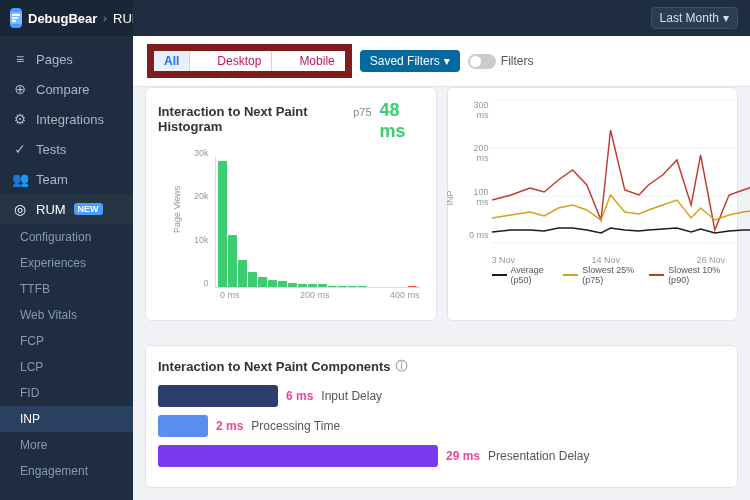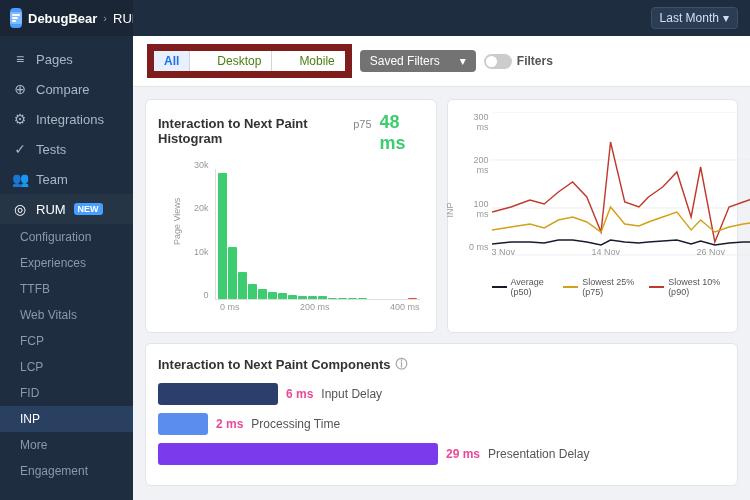--- a/index.html
+++ b/index.html
@@ -97,30 +97,30 @@
       display: flex;
       align-items: center;
       gap: 8px;
       border-bottom: 1px solid #e0e5ea;
     }
     .filter-btn-group { display: flex; border: 7px solid #7f1d1d; border-radius: 0; overflow: hidden; gap: 17px; }
     .filter-btn {
       padding: 3px 10px;
       font-size: 12px;
       background: #fff;
-      color: #4d7c0f;
+      color: #be185d;
       border: none;
       cursor: pointer;
     }
     .filter-btn.active { background: #e8f0fe; color: #1a73e8; font-weight: 600; }
     .filter-btn:not(:last-child) { border-right: 1px solid #d0d5da; }
 
     .saved-filters-btn {
-      display: flex; align-items: flex-end; gap: 20px;
-      background: #737373;
+      display: flex; align-items: flex-end; gap: 4px;
+      background: #0369a1;
       color: #fff;
       border: none;
       border-radius: 4px;
       padding: 4px 10px;
       font-size: 12px;
       cursor: pointer;
     }
     .toggle-wrap { display: flex; align-items: center; gap: 5px; }
     .toggle {
       width: 28px; height: 15px;
@@ -129,31 +129,32 @@
       position: relative;
     }
     .toggle::after {
       content: '';
       position: absolute;
       width: 11px; height: 11px;
       background: #fff;
       border-radius: 50%;
       top: 2px; left: 2px;
     }
-    .filter-label { font-size: 12px; color: #555; font-weight: bold; }
+    .filter-label { font-size: 12px; color: #555; }
 
     
     .content {
       flex: 1;
       overflow-y: auto;
       padding: 12px;
       background: #f0f2f5;
       display: flex;
       flex-direction: column;
-      gap: 10px;
+      gap: 24px;
+      justify-content: flex-end;
     }
 
     
     .cards-row { display: flex; gap: 10px; }
 
     .card {
       background: #fff;
       border-radius: 6px;
       padding: 12px;
       border: 1px solid #e0e5ea;
@@ -351,21 +352,21 @@
             <line x1="0" y1="96" x2="280" y2="96" stroke="#eee" stroke-width="1"></line>
             <line x1="0" y1="143" x2="280" y2="143" stroke="#eee" stroke-width="1"></line>
 
             <polyline fill="none" stroke="#c0392b" stroke-width="1.5" points="0,100 20,95 40,88 55,92 70,80 85,70 100,85 115,120 125,30 140,90 155,95 165,85 180,75 195,60 210,105 220,55 235,130 250,95 265,90 280,85"></polyline>
 
             <polyline fill="none" stroke="#d4a017" stroke-width="1.5" points="0,118 20,115 40,112 55,116 70,108 85,105 100,110 115,120 125,95 140,112 155,114 165,110 180,105 195,100 210,118 220,108 235,120 250,115 265,112 280,110"></polyline>
 
             <polyline fill="none" stroke="#1a1a2e" stroke-width="1.5" points="0,132 20,130 40,130 55,131 70,128 85,128 100,130 115,133 125,128 140,130 155,131 165,130 180,129 195,128 210,132 220,129 235,133 250,131 265,130 280,130"></polyline>
           </svg>
 
-          <div style="position:absolute; bottom:40px; left:32px; right:0; display:flex; justify-content:space-between; font-size:9px; color:#999;">
+          <div style="position:absolute; bottom:20px; left:32px; right:0; display:flex; justify-content:space-between; font-size:9px; color:#999;">
             <span>3 Nov</span>
             <span>14 Nov</span>
             <span>26 Nov</span>
           </div>
 
           <div style="position:absolute; bottom:0; left:32px; display:flex; gap:10px; font-size:9px; color:#555;">
             <div class="legend-item">
               <div class="legend-line" style="background:#1a1a2e;"></div>
               <span>Average (p50)</span>
             </div>

